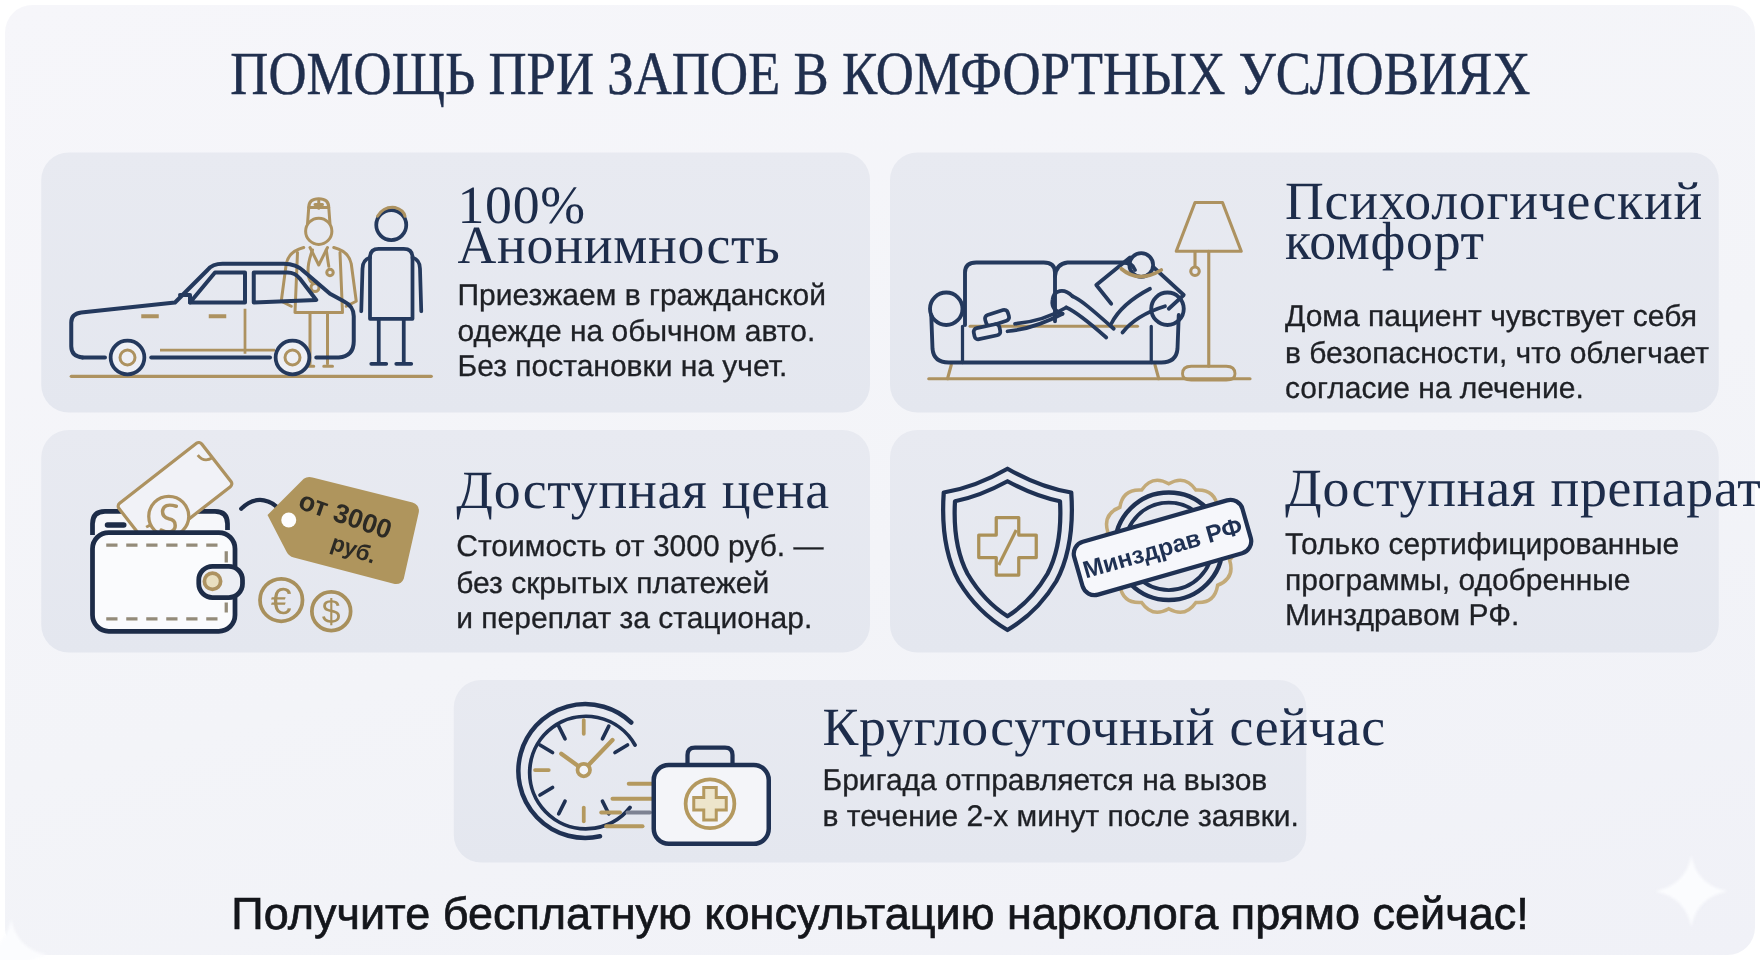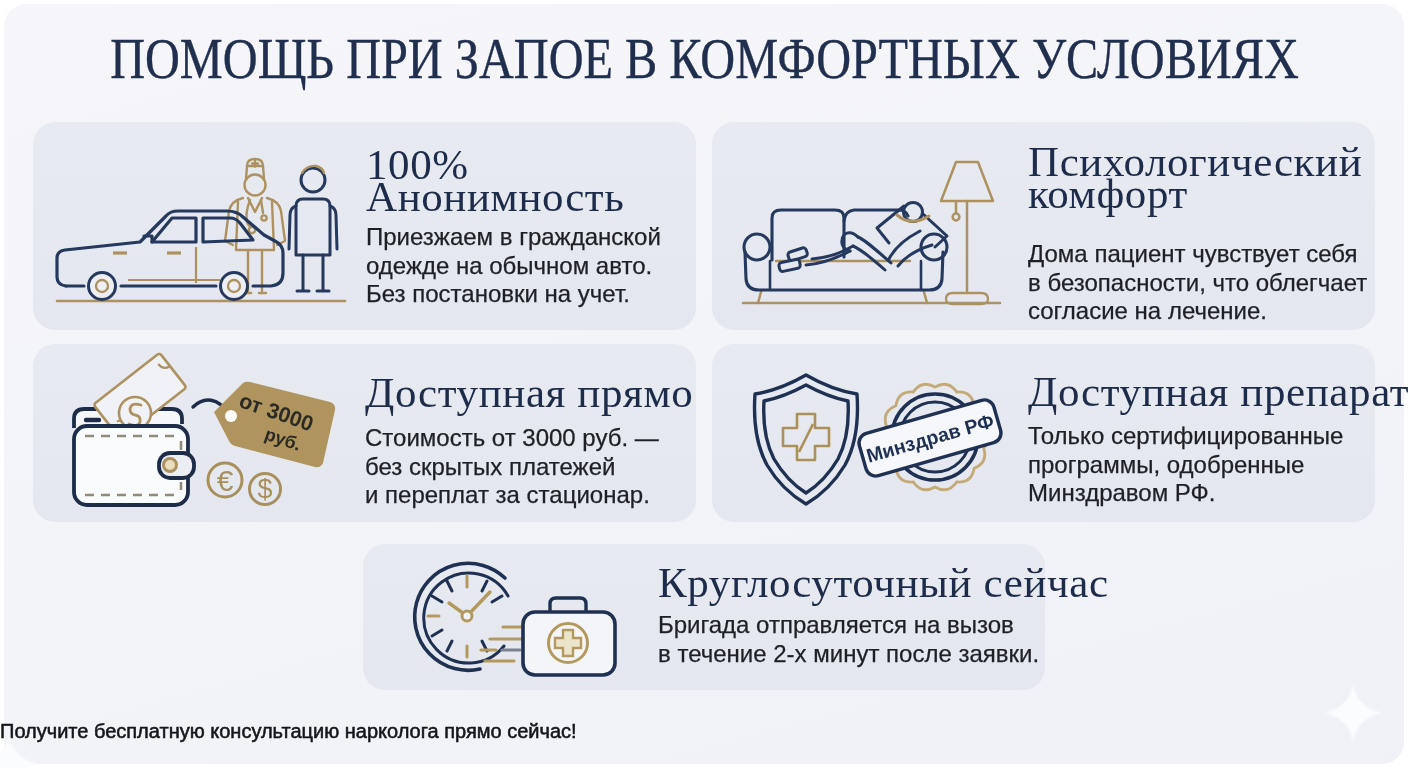--- a/index.html
+++ b/index.html
@@ -6,46 +6,46 @@
 body{width:1408px;height:768px;background:#ffffff;overflow:hidden;position:relative;font-family:"Liberation Sans",sans-serif}
 .panel{position:absolute;left:4px;top:4px;width:1400px;height:760px;border-radius:22px;
 background:linear-gradient(165deg,#f6f6fa 0%,#f3f4f8 55%,#f0f1f7 100%)}
 .card{position:absolute;border-radius:22px;background:linear-gradient(180deg,#e8eaf1 0%,#e4e7ef 100%)}
 #c1{left:33px;top:122px;width:663px;height:208px}
 #c2{left:712px;top:122px;width:663px;height:208px}
 #c3{left:33px;top:344px;width:663px;height:178px}
 #c4{left:712px;top:344px;width:663px;height:178px}
 #c5{left:363px;top:544px;width:682px;height:146px}
 .title{position:absolute;left:0;top:31px;width:1408px;text-align:center;
-font-family:"Liberation Serif",serif;font-size:56px;line-height:56px;color:#202f4e;white-space:nowrap;-webkit-text-stroke:0.35px #202f4e}
+font-family:"Liberation Serif",serif;font-size:49px;line-height:56px;color:#202f4e;white-space:nowrap;-webkit-text-stroke:0.35px #202f4e}
 .title span{display:inline-block;transform:scaleX(0.862);transform-origin:50% 50%}
 .h{position:absolute;font-family:"Liberation Serif",serif;font-size:43px;line-height:32px;color:#1d2c4a;white-space:nowrap;letter-spacing:0.6px}
 .b{position:absolute;font-family:"Liberation Sans",sans-serif;font-size:24px;line-height:28.7px;color:#1e2025;white-space:nowrap;-webkit-text-stroke:0.25px #1e2025}
-.footer{position:absolute;left:0;top:711px;width:1408px;text-align:left;font-size:20px;line-height:40px;color:#14161b;white-space:nowrap;-webkit-text-stroke:0.55px #14161b}
+.footer{position:absolute;left:0;top:711px;width:1408px;text-align:center;font-size:36px;line-height:40px;color:#14161b;white-space:nowrap;-webkit-text-stroke:0.55px #14161b}
 svg{position:absolute;overflow:visible}
 .spark{position:absolute;filter:blur(1.2px)}
 </style>
 </head>
 <body>
 <div class="panel"></div>
 <div class="title"><span>ПОМОЩЬ ПРИ ЗАПОЕ В КОМФОРТНЫХ УСЛОВИЯХ</span></div>
 
 <div class="card" id="c1"></div>
 <div class="card" id="c2"></div>
 <div class="card" id="c3"></div>
 <div class="card" id="c4"></div>
 <div class="card" id="c5"></div>
 
 <div class="h" style="left:366px;top:149px">100%<br>Анонимность</div>
 <div class="b" style="left:366px;top:223px">Приезжаем в гражданской<br>одежде на обычном авто.<br>Без постановки на учет.</div>
 
 <div class="h" style="left:1028px;top:146px">Психологический<br>комфорт</div>
 <div class="b" style="left:1028px;top:240px">Дома пациент чувствует себя<br>в безопасности, что облегчает<br>согласие на лечение.</div>
 
-<div class="h" style="left:365px;top:377px">Доступная прямо</div>
+<div class="h" style="left:365px;top:377px">Доступная цена</div>
 <div class="b" style="left:365px;top:424px">Стоимость от 3000 руб. —<br>без скрытых платежей<br>и переплат за стационар.</div>
 
 <div class="h" style="left:1028px;top:376px">Доступная препараты</div>
 <div class="b" style="left:1028px;top:422px">Только сертифицированные<br>программы, одобренные<br>Минздравом РФ.</div>
 
 <div class="h" style="left:658px;top:567px">Круглосуточный сейчас</div>
 <div class="b" style="left:658px;top:611px">Бригада отправляется на вызов<br>в течение 2-х минут после заявки.</div>
 
 <div class="footer">Получите бесплатную консультацию нарколога прямо сейчас!</div>
 

